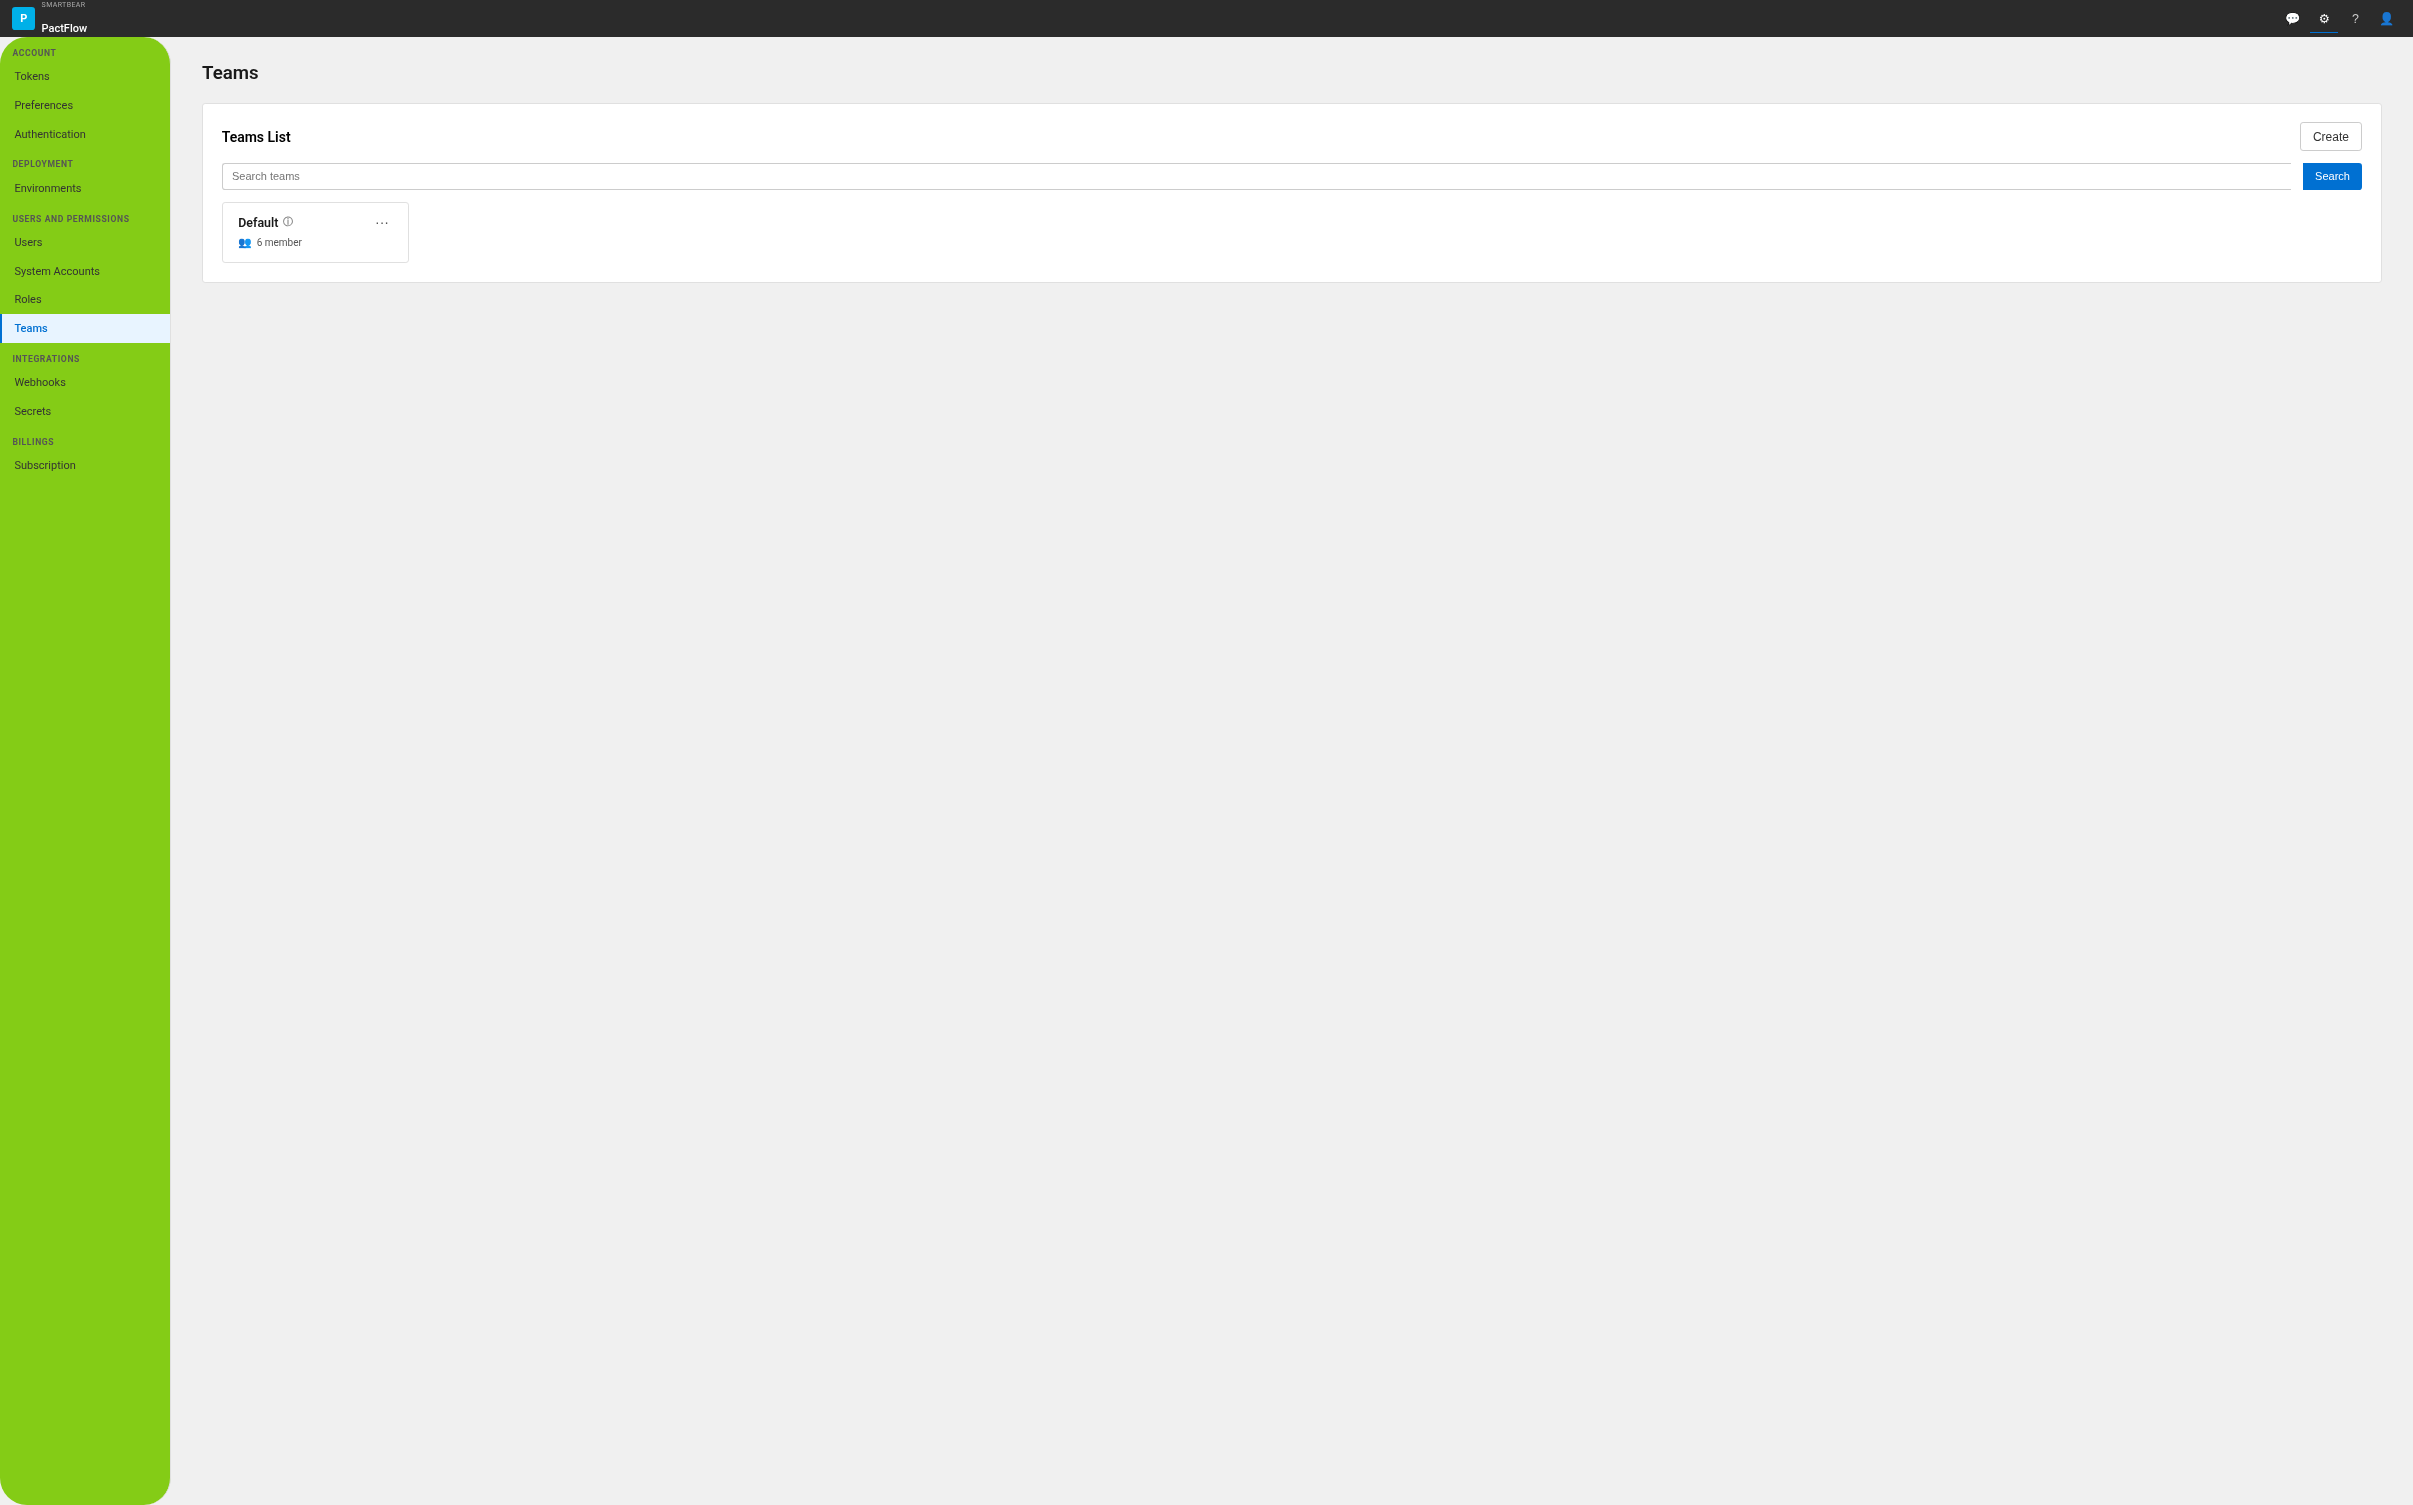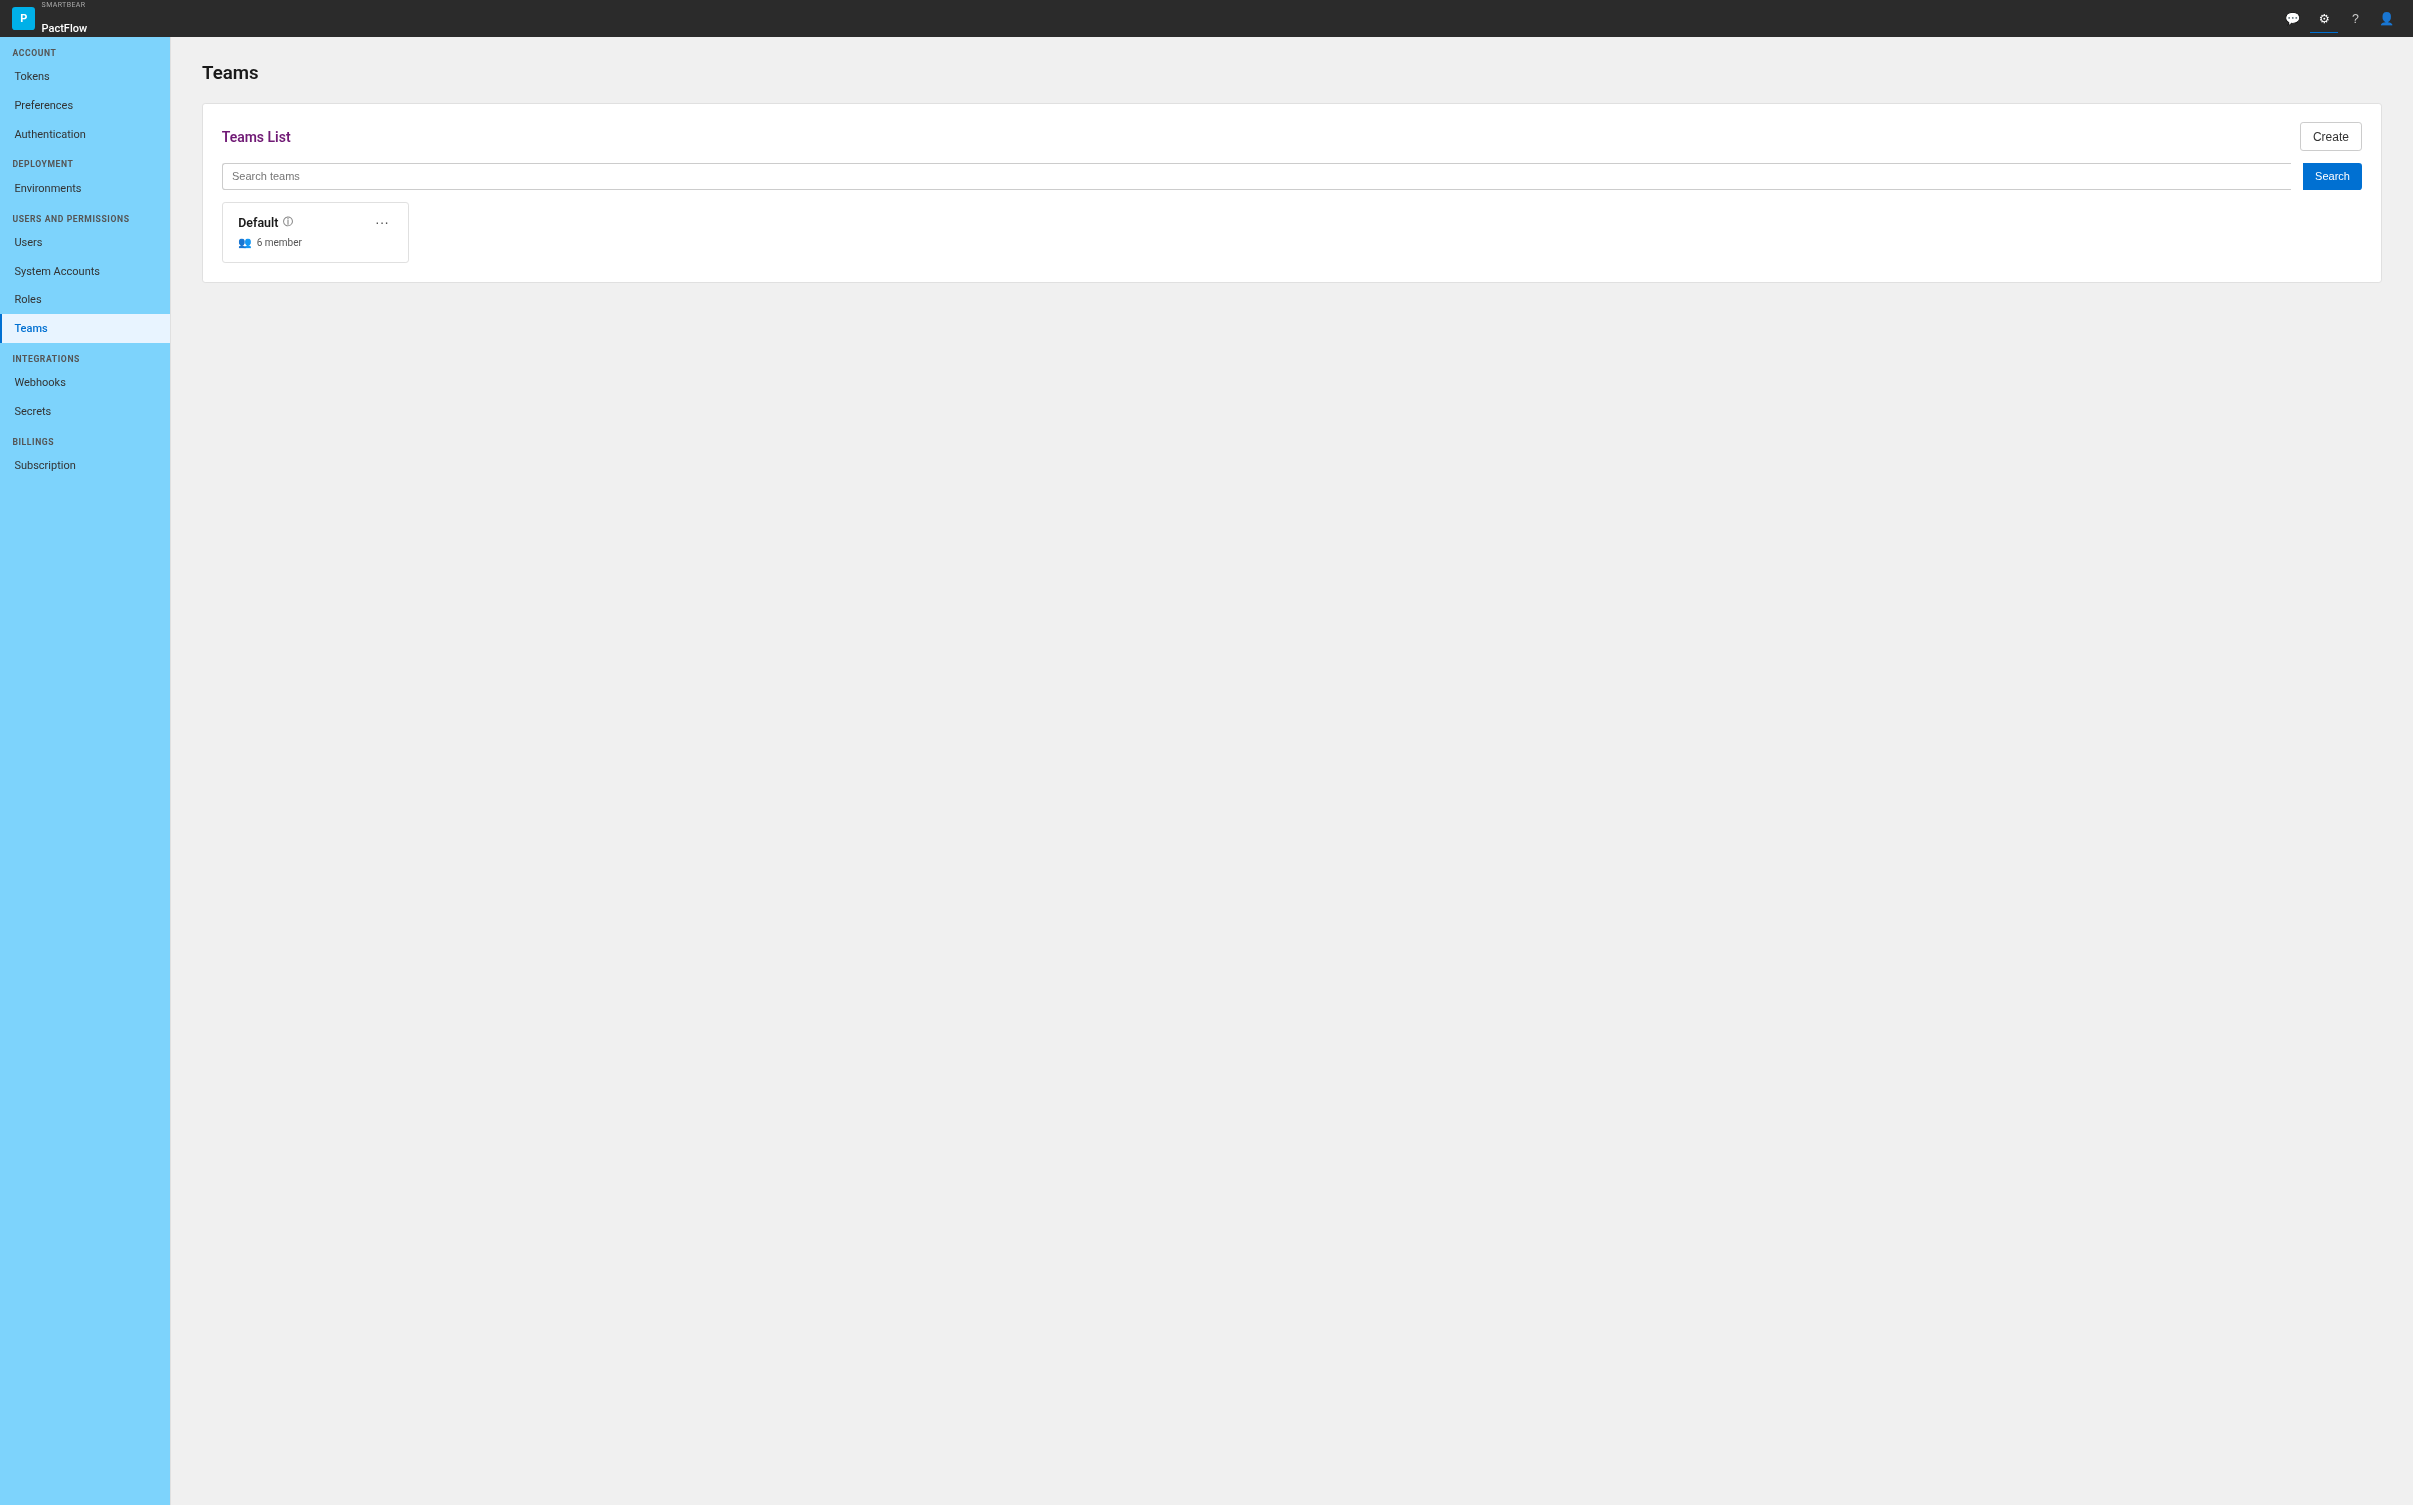--- a/index.html
+++ b/index.html
@@ -67,24 +67,25 @@
     
     .app-body {
       display: flex;
       flex: 1;
       overflow: hidden;
     }
 
     
     .sidebar {
       width: 171px;
-      background: #7dd3fc;
+      background: #84cc16;
       border-right: 0.8px solid #e0e0e0;
       overflow-y: auto;
       flex-shrink: 0;
+      border-radius: 27px;
     }
     .sidebar-section-label {
       font-size: 8.6px;
       font-weight: 700;
       color: #555;
       text-transform: uppercase;
       letter-spacing: 0.6px;
       padding: 11px 12.4px 4.7px 12.4px;
     }
     .sidebar-item {
@@ -128,21 +129,21 @@
 
     .card-header {
       display: flex;
       justify-content: space-between;
       align-items: center;
       margin-bottom: 12.4px;
     }
     .card-title {
       font-size: 14px;
       font-weight: 600;
-      color: #701a75;
+      color: #000000;
     }
 
     
     .btn-create {
       padding: 6.2px 12.4px;
       background: white;
       border: 0.8px solid #ccc;
       border-radius: 3.1px;
       font-size: 12px;
       cursor: pointer;

